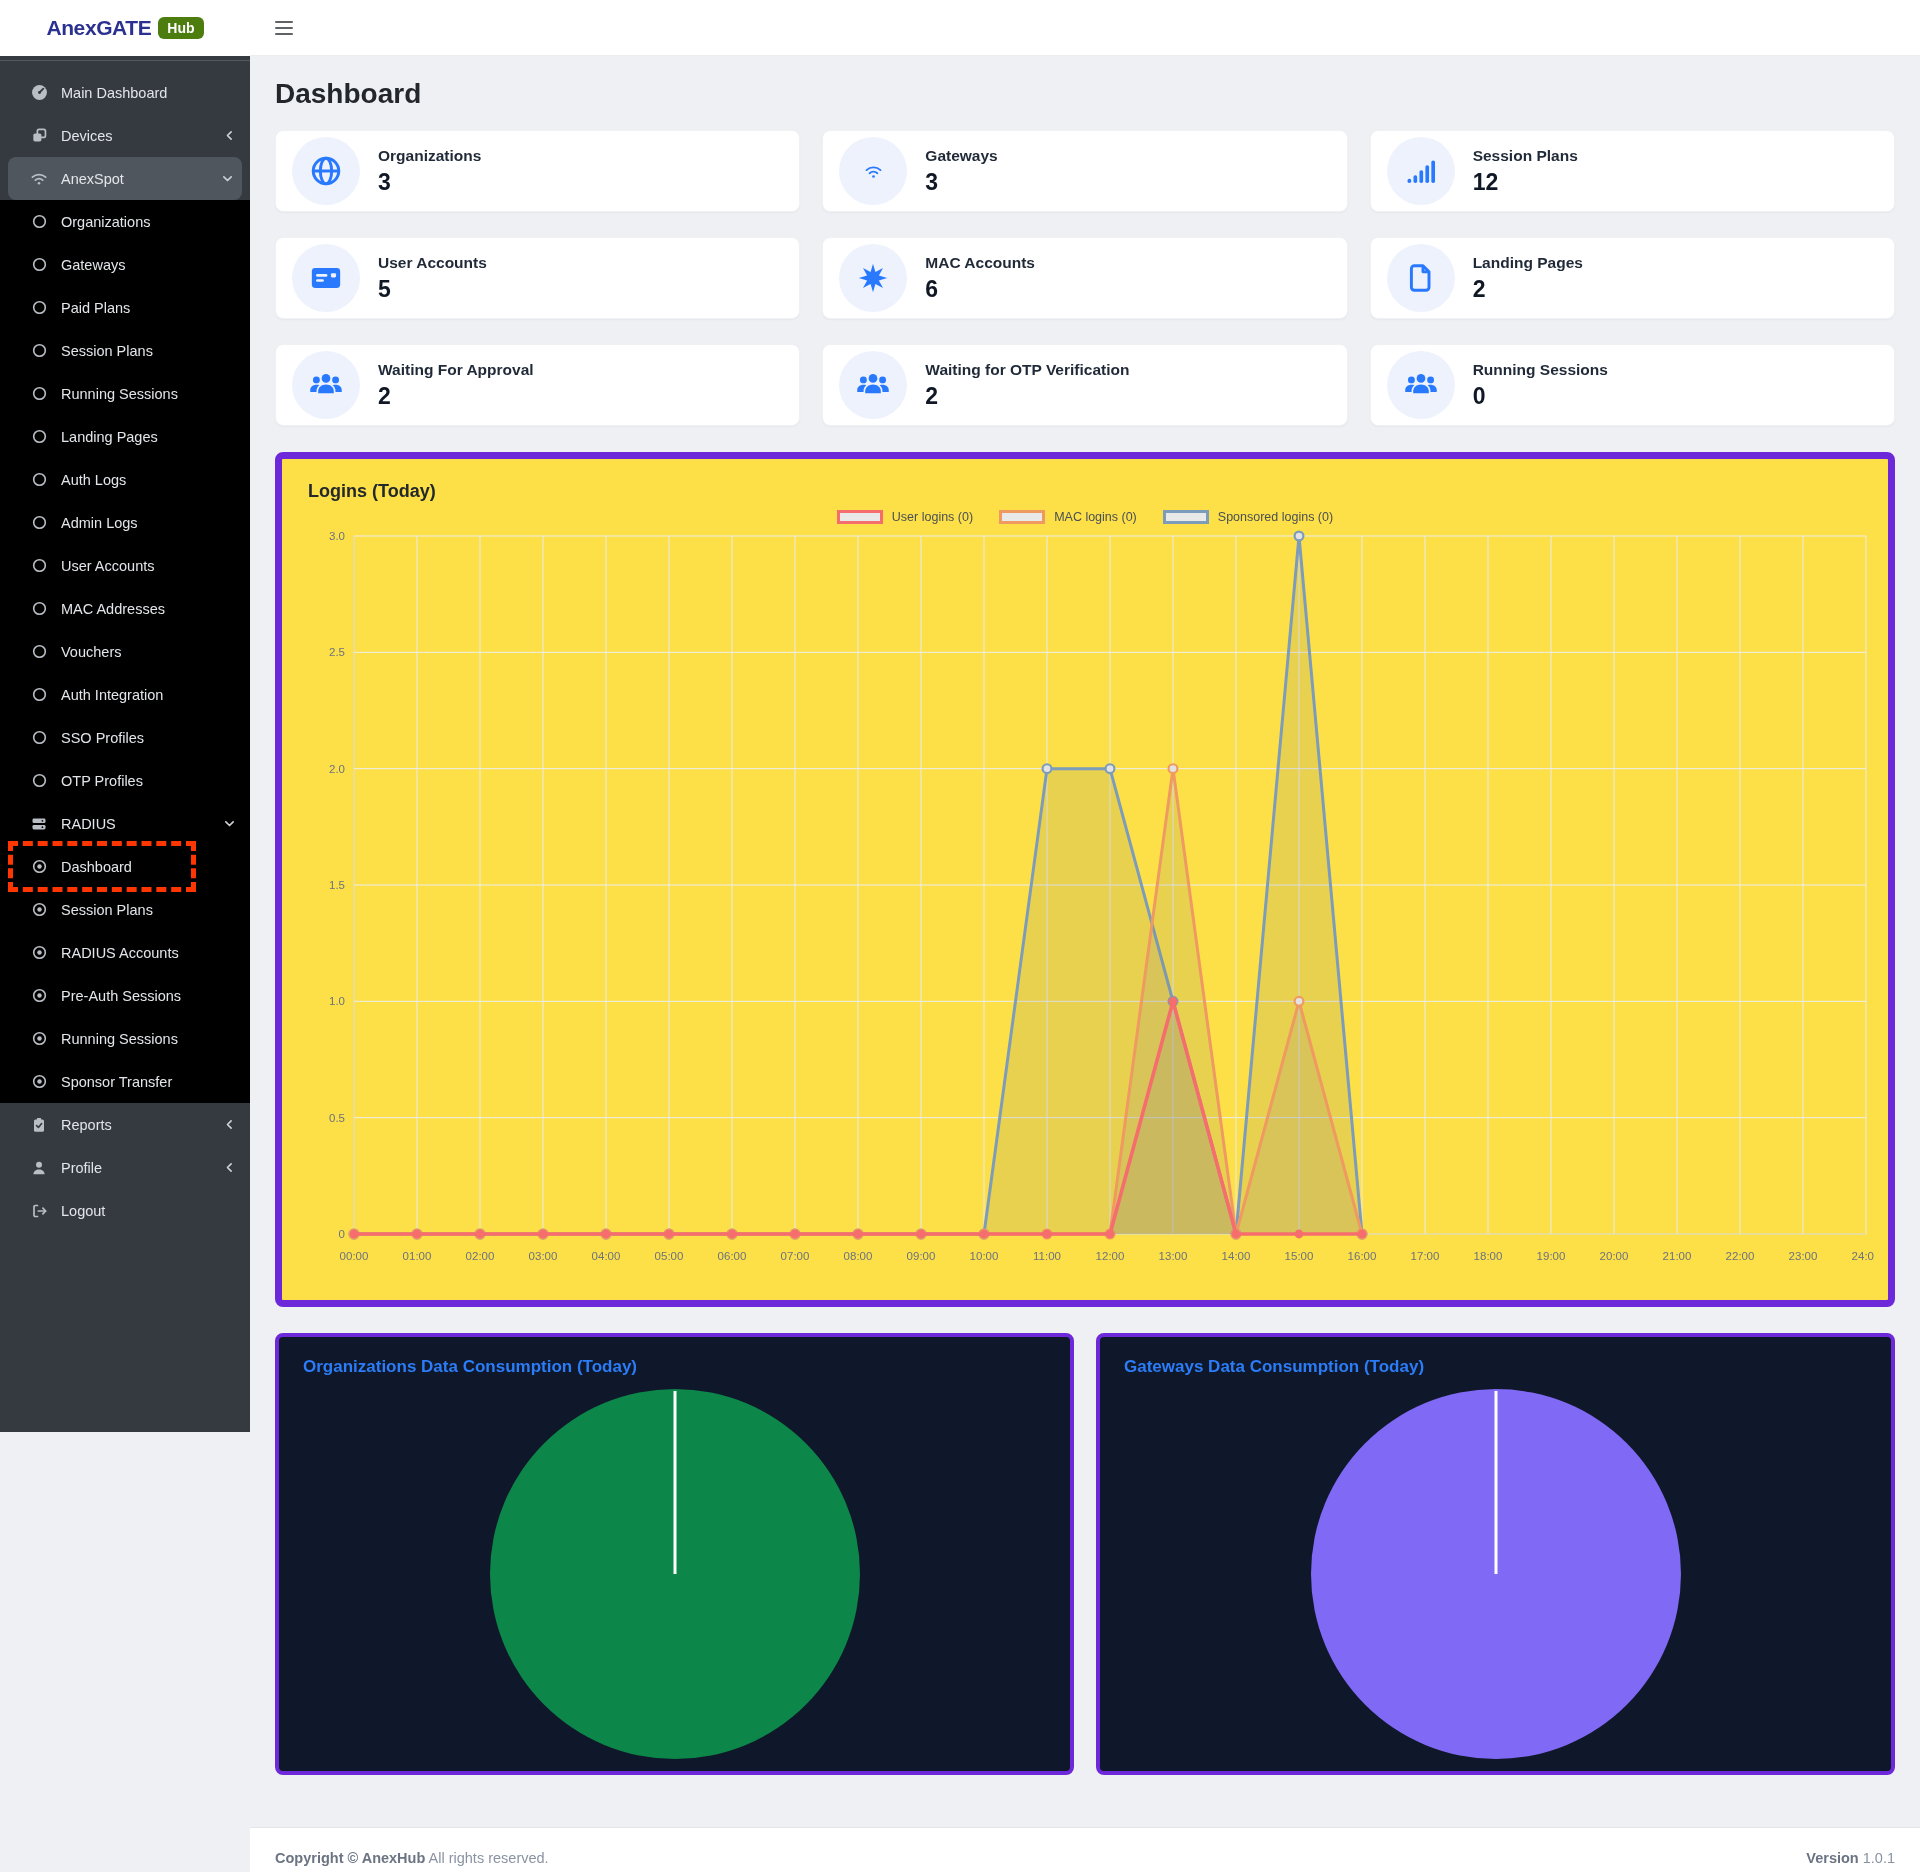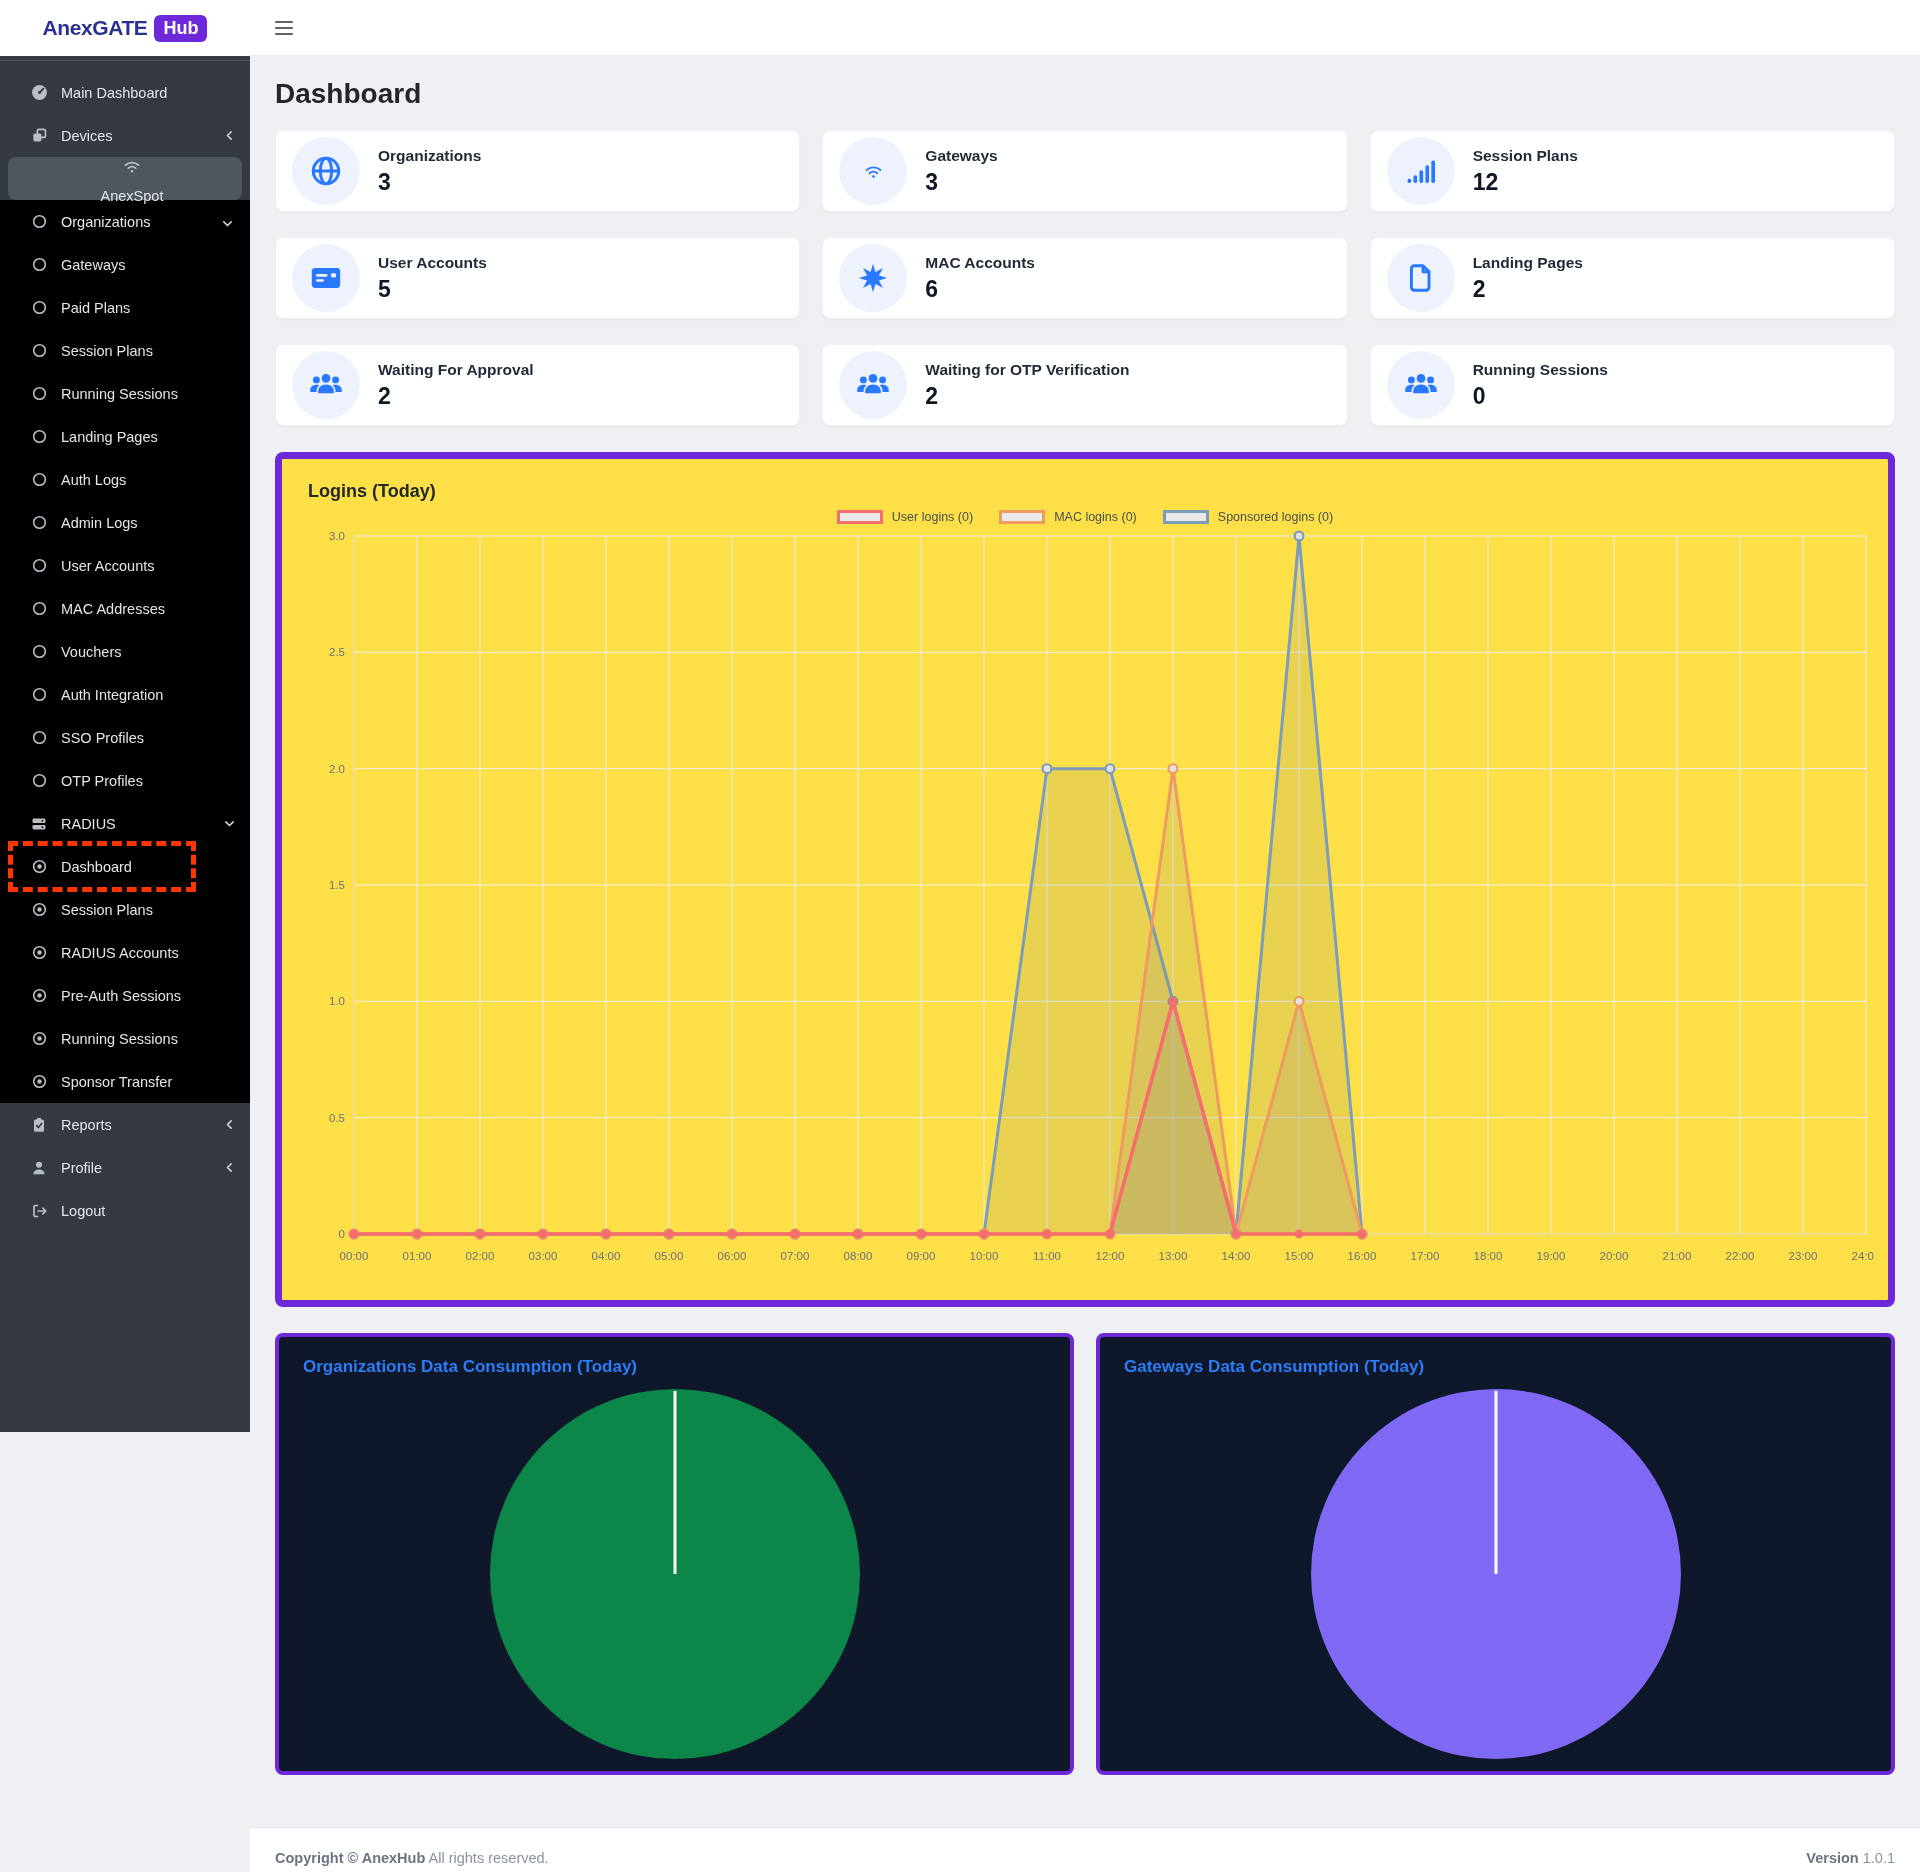--- a/index.html
+++ b/index.html
@@ -2,31 +2,31 @@
 <html><head>
 <meta charset="utf-8">
 <style>
   * { margin:0; padding:0; box-sizing:border-box; }
   html,body { width:1920px; height:1872px; font-family:"Liberation Sans", sans-serif; background:#eef0f4; overflow:hidden; }
 
   
   .sidebar { position:fixed; left:0; top:0; width:250px; height:1432px; background:#343a40; z-index:20; }
   .logo-bar { height:56px; background:#ffffff; display:flex; align-items:center; justify-content:center; gap:7px; }
   .logo-text { font-size:21px; color:#2a3190; font-weight:600; letter-spacing:-0.4px; }
-  .logo-badge { background:#6d28d9; color:#fff; font-weight:700; font-size:18px; padding:3px 9px; border-radius:6px; }
+  .logo-badge { background:#4d7c0f; color:#fff; font-weight:700; font-size:14px; padding:3px 9px; border-radius:6px; }
   .user-block { display:flex; align-items:center; gap:13px; padding:17px 18px 15px; }
   .avatar { width:38px; height:38px; border-radius:50%; background:#a5abb3; display:flex; align-items:flex-end; justify-content:center; overflow:hidden; flex:none; }
   .user-name { color:#c3c8cd; font-size:13.5px; margin-bottom:2px; }
   .user-role { color:#ffffff; font-size:15px; font-weight:700; }
   .side-divider { border-bottom:1px solid rgba(255,255,255,0.16); margin:4px 0 6px; }
   .menu { padding-top:4px; }
   .m-item { height:43px; display:flex; align-items:center; gap:13px; padding:0 14px 0 30px; color:#e2e5e9; font-size:14.5px; cursor:pointer; position:relative; }
   .m-item .ic { width:18px; height:18px; color:#b9bec5; display:flex; align-items:center; justify-content:center; flex:none; }
   .m-item .chev { margin-left:auto; color:#ced2d7; display:flex; }
-  .m-item.active-row { background:#50565e; border-radius:8px; margin:0 8px; padding:0 8px 0 22px;flex-direction:column; }
+  .m-item.active-row { background:#50565e; border-radius:8px; margin:0 8px; padding:0 8px 0 22px; }
   .sub-wrap { background:#000000; }
   .annotation-box { position:absolute; left:8px; right:54px; top:-4px; bottom:-4px; border:5px dashed #ff3502; pointer-events:none; }
 
   
   .topbar { margin-left:250px; height:56px; background:#fff; display:flex; align-items:center; padding:0 25px; border-bottom:1px solid #ecedef; }
   .hamburger { display:flex; flex-direction:column; gap:4px; cursor:pointer; }
   .hamburger span { width:18px; height:2px; background:#5f6368; border-radius:1px; }
   .main { margin-left:250px; }
   .page-title { font-size:28px; font-weight:600; color:#23272b; padding:22px 25px 20px; }
 

